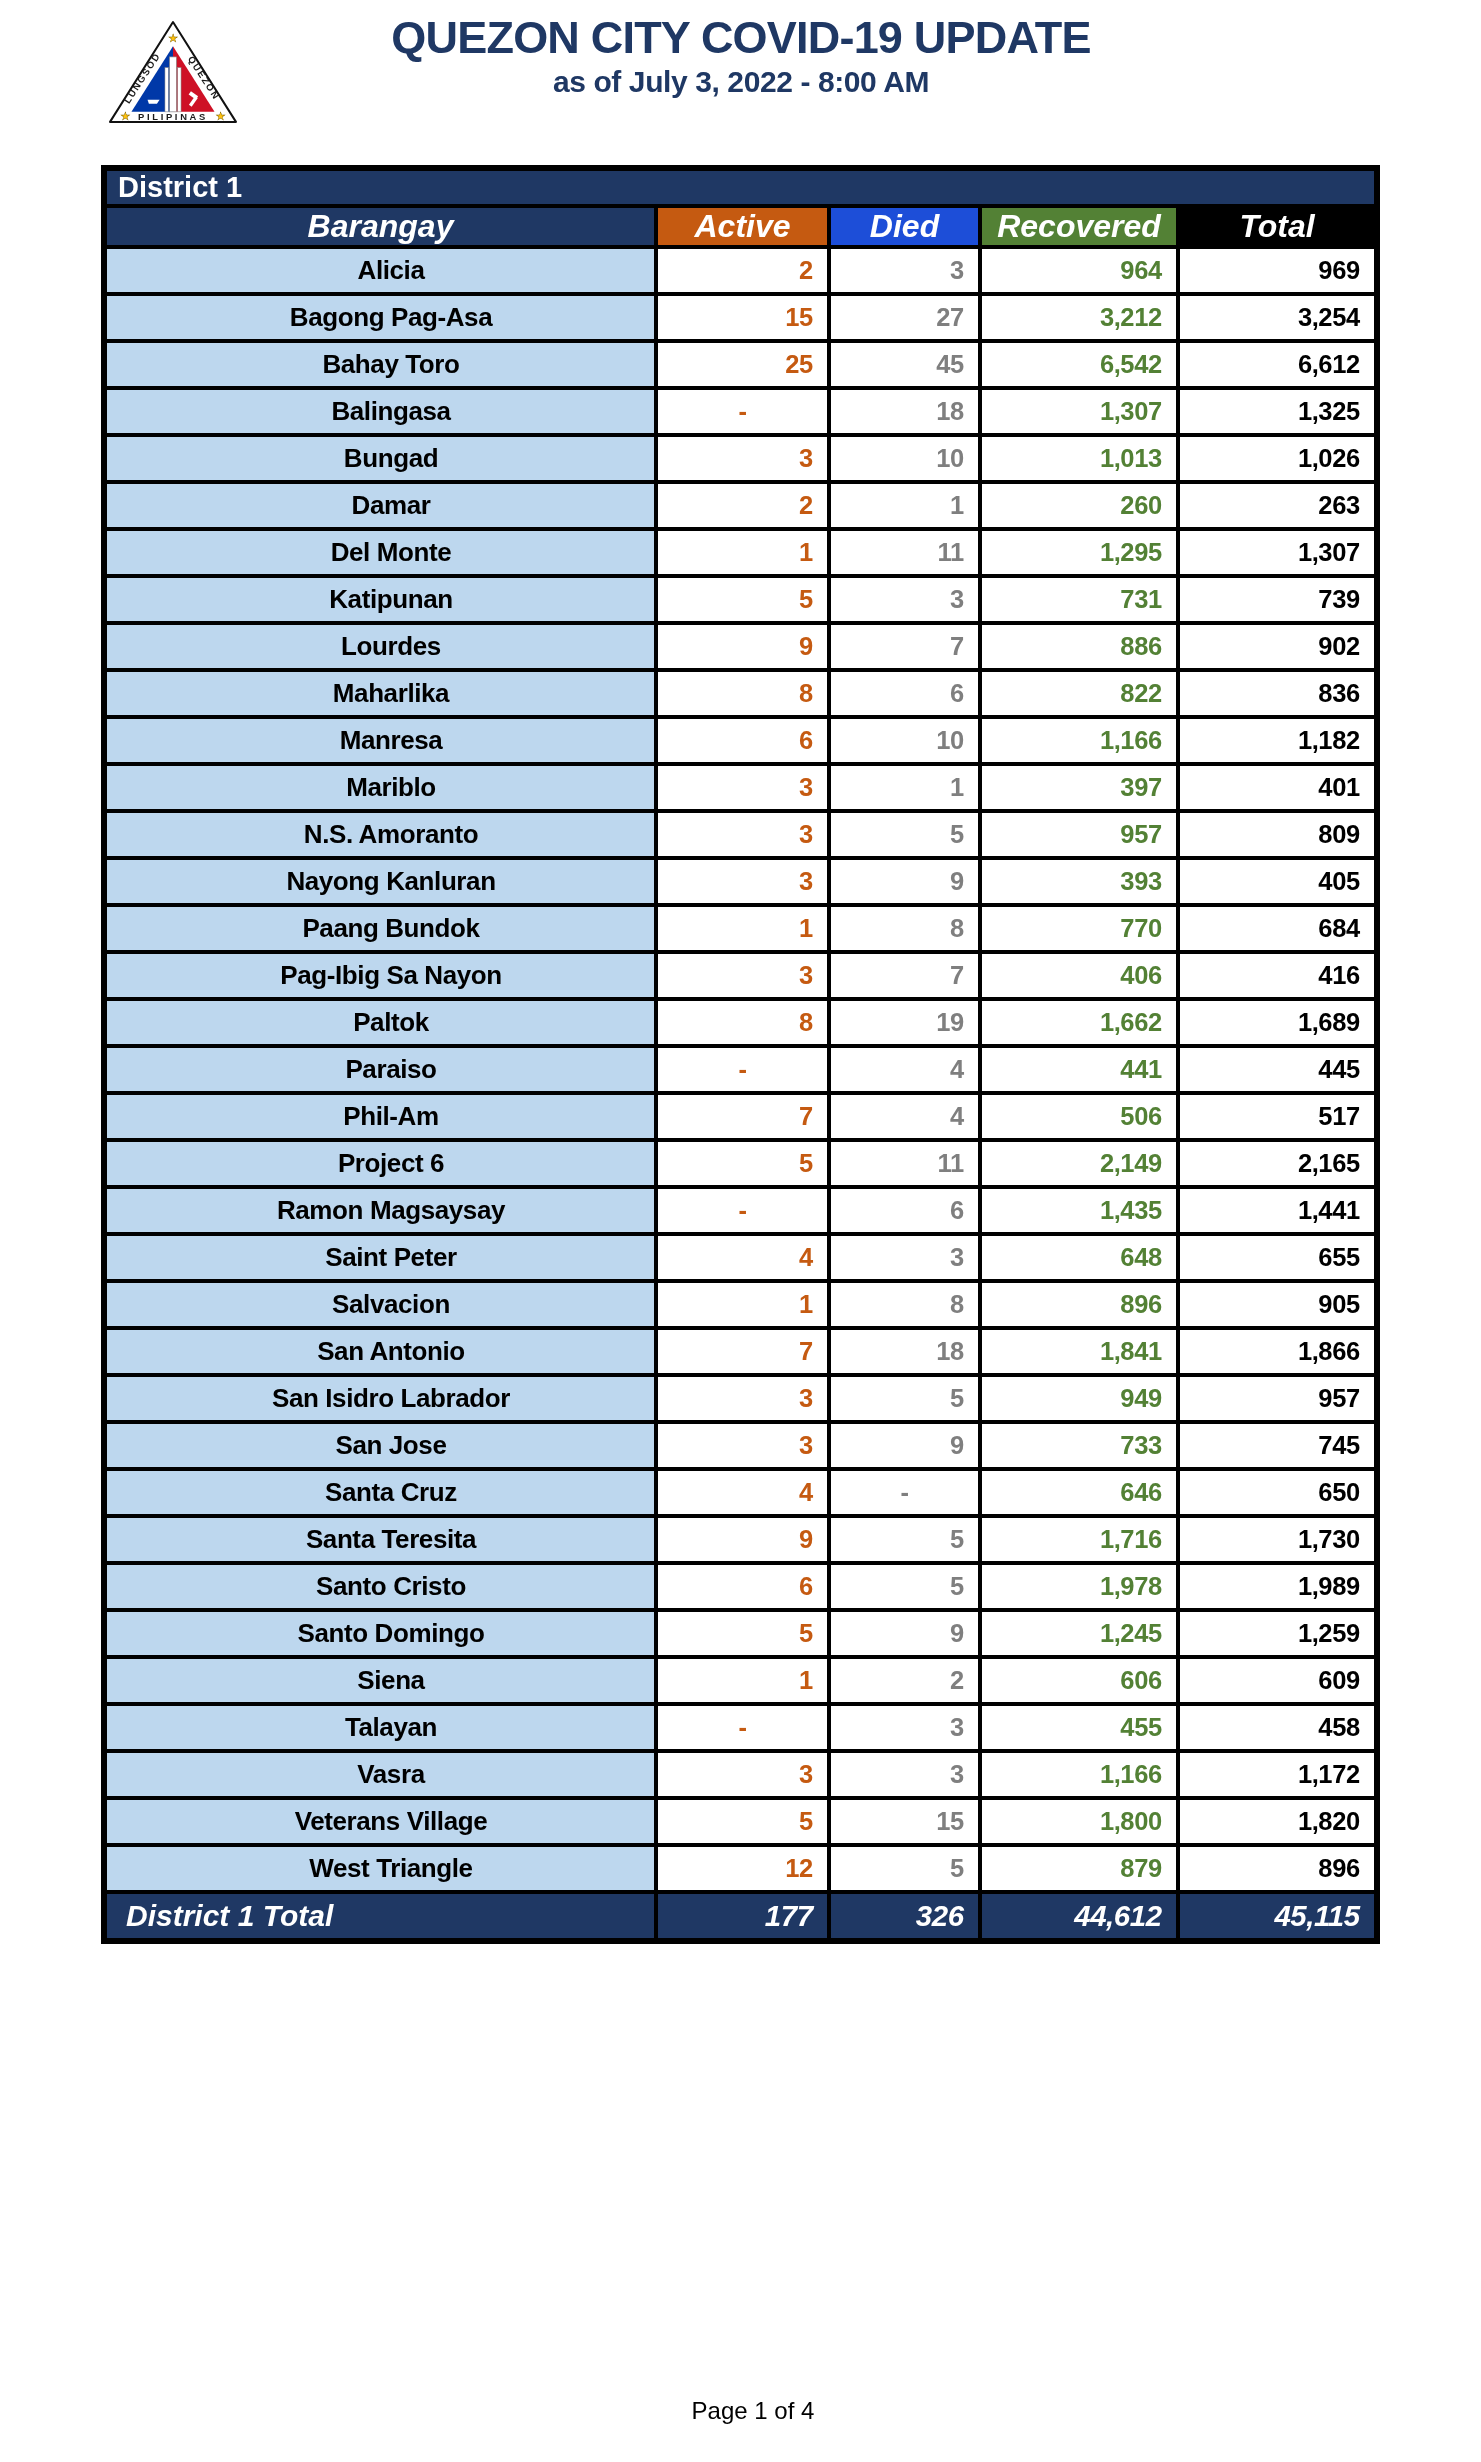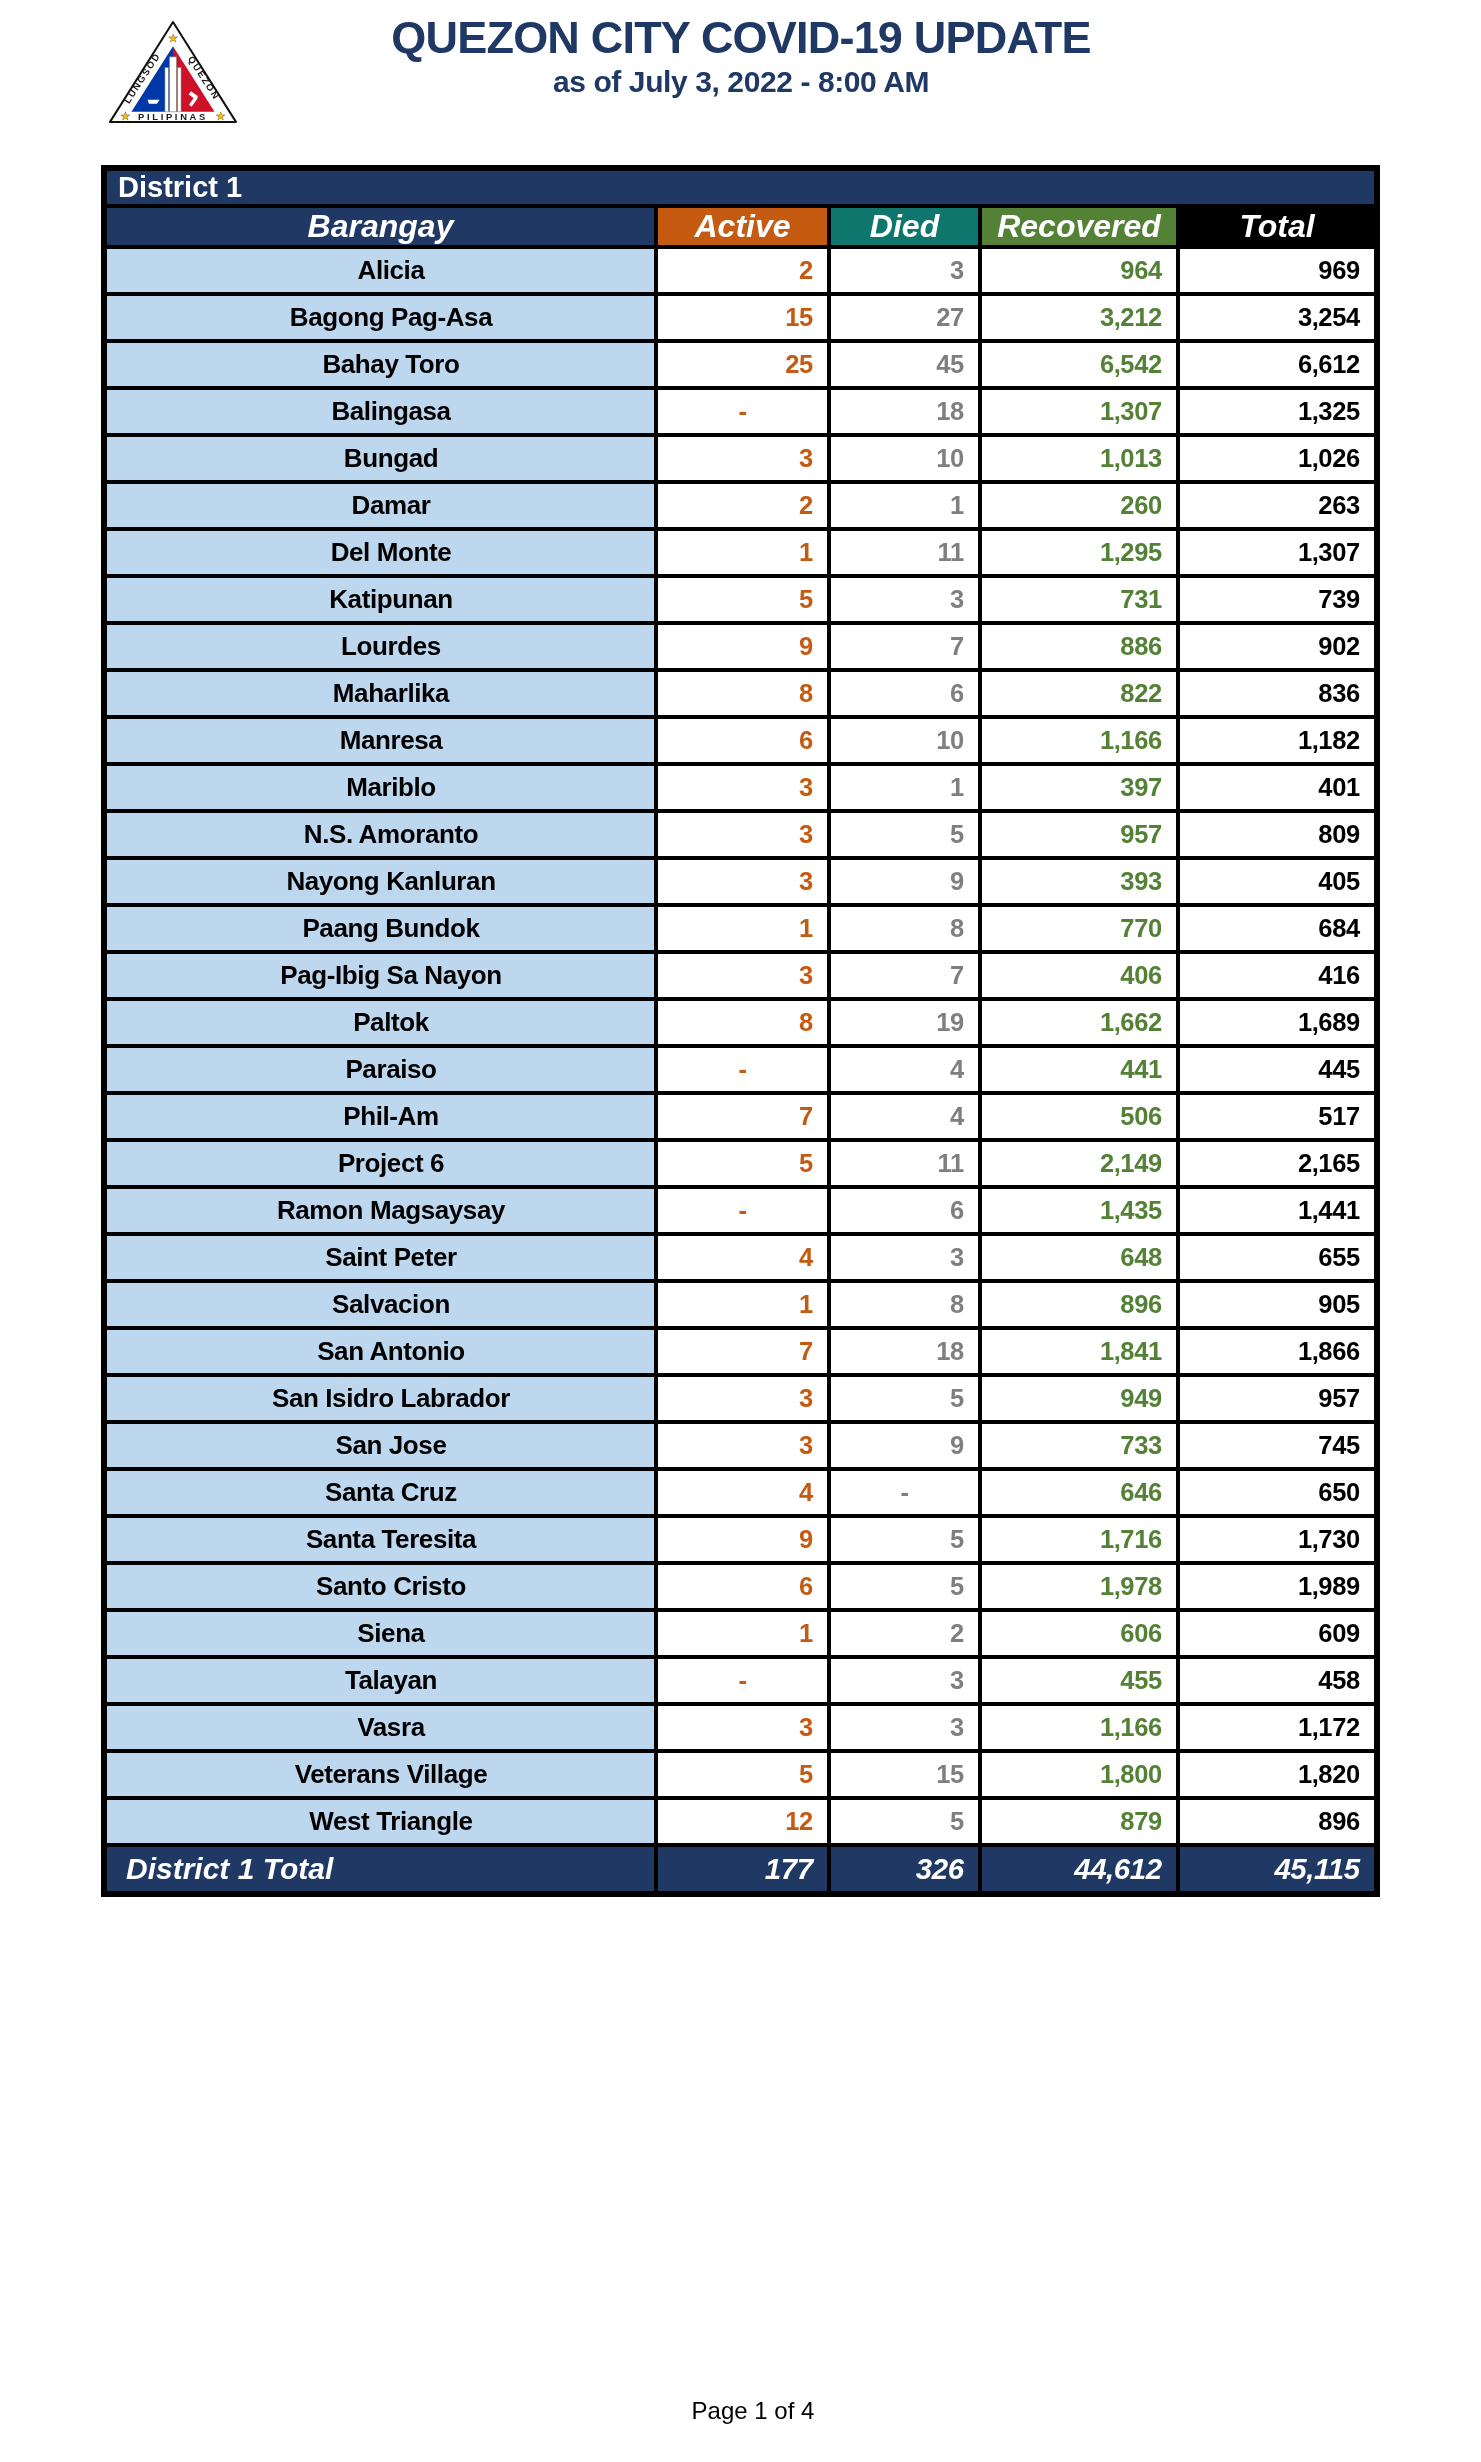--- a/index.html
+++ b/index.html
@@ -166,21 +166,21 @@
       <col style="width:198px">
       <col style="width:199px">
     </colgroup>
     <thead>
       <tr class="district-row">
         <td colspan="5">District 1</td>
       </tr>
       <tr class="head-row">
         <th style="background: rgb(31, 56, 100);">Barangay</th>
         <th style="background: rgb(197, 90, 17);">Active</th>
-        <th style="background: #0f766e;">Died</th>
+        <th style="background: #1d4ed8;">Died</th>
         <th style="background: rgb(83, 129, 53);">Recovered</th>
         <th style="background: rgb(0, 0, 0);">Total</th>
       </tr>
     </thead>
     <tbody>
         <tr>
           <td class="name-cell">Alicia</td>
           <td class="num active">2</td>
           <td class="num died">3</td>
           <td class="num recovered">964</td>
@@ -374,20 +374,27 @@
           <td class="num died">5</td>
           <td class="num recovered">1,716</td>
           <td class="num total">1,730</td>
         </tr>
         <tr>
           <td class="name-cell">Santo Cristo</td>
           <td class="num active">6</td>
           <td class="num died">5</td>
           <td class="num recovered">1,978</td>
           <td class="num total">1,989</td>
+        </tr>
+        <tr>
+          <td class="name-cell">Santo Domingo</td>
+          <td class="num active">5</td>
+          <td class="num died">9</td>
+          <td class="num recovered">1,245</td>
+          <td class="num total">1,259</td>
         </tr>
         <tr>
           <td class="name-cell">Siena</td>
           <td class="num active">1</td>
           <td class="num died">2</td>
           <td class="num recovered">606</td>
           <td class="num total">609</td>
         </tr>
         <tr>
           <td class="name-cell">Talayan</td>

